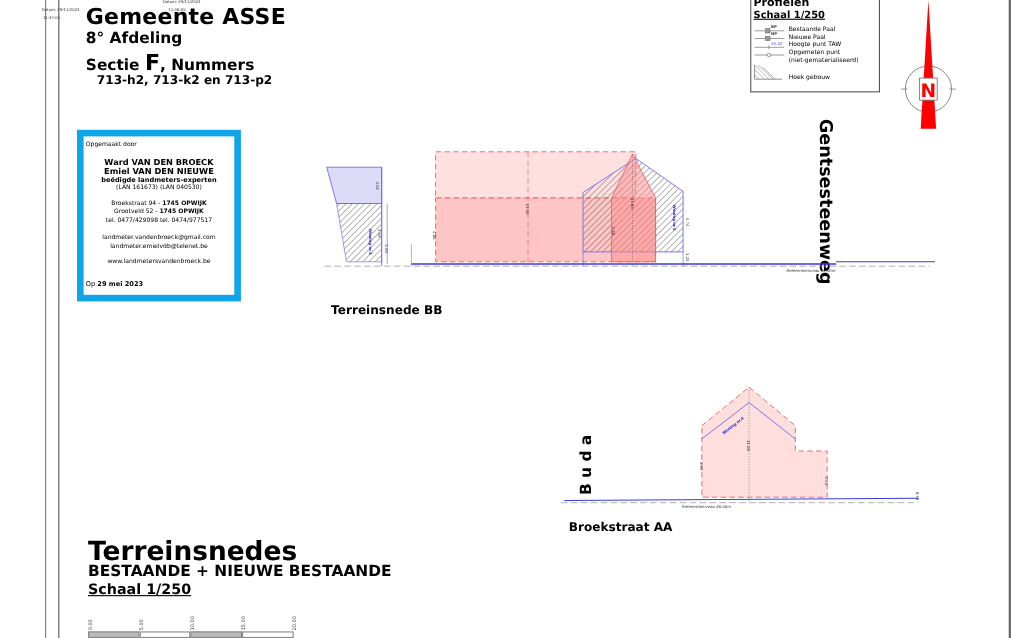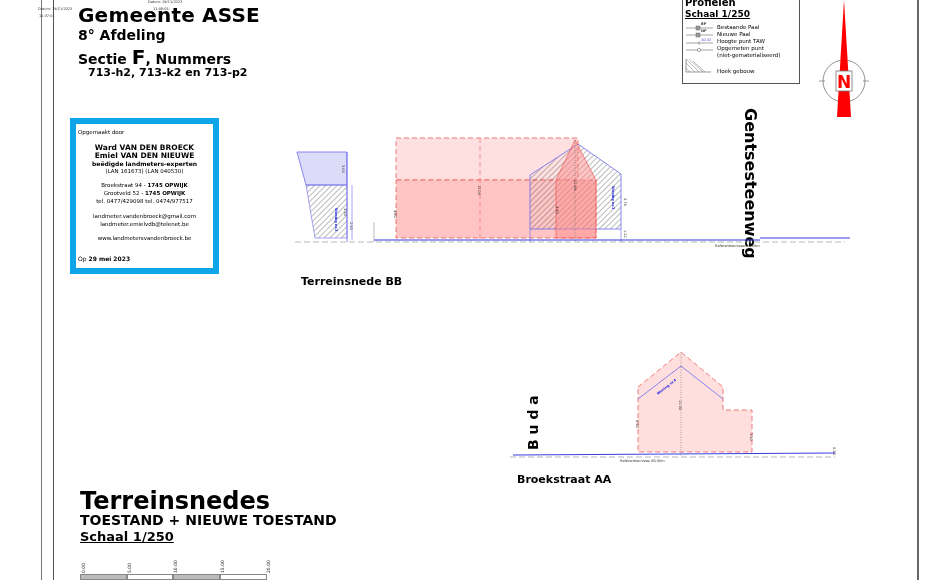--- a/index.html
+++ b/index.html
@@ -162,21 +162,21 @@
   <line x1="5" y1="112" x2="330" y2="112" stroke="#999" stroke-width="0.7" stroke-dasharray="6,3"></line>
   <line x1="8" y1="110" x2="330" y2="108" stroke="#3a3ae0" stroke-width="1"></line>
   <text x="115" y="117" font-size="3.5" fill="#333" font-style="italic" font-family="DejaVu Sans, sans-serif">Referentieniveau 80,00m</text>
 </svg>
 
 <div class="abs street" style="left:525px; top:450px; transform: rotate(-90deg); transform-origin: left top; font-size:14px;">B u d a</div>
 
 <div class="abs caption" style="left:517px; top:473px;">Broekstraat AA</div>
 
 <div class="abs bottom-title">Terreinsnedes</div>
-<div class="abs bottom-sub">TOESTAND + NIEUWE TOESTAND</div>
+<div class="abs bottom-sub">BESTAANDE + NIEUWE BESTAANDE</div>
 <div class="abs bottom-scale">Schaal 1/250</div>
 
 <div class="abs" style="left:80px; top:574px; width:190px; height:6px;">
   <div class="abs" style="left:0; top:0; width:47px; height:6px; background:#bbb; border:1px solid #888; box-sizing:border-box;"></div>
   <div class="abs" style="left:47px; top:0; width:46px; height:6px; background:#fff; border:1px solid #888; box-sizing:border-box;"></div>
   <div class="abs" style="left:93px; top:0; width:47px; height:6px; background:#bbb; border:1px solid #888; box-sizing:border-box;"></div>
   <div class="abs" style="left:140px; top:0; width:47px; height:6px; background:#fff; border:1px solid #888; box-sizing:border-box;"></div>
 </div>
 <div class="scale-tick" style="left:81px; top:573px;">0.00</div>
 <div class="scale-tick" style="left:127px; top:573px;">5.00</div>

